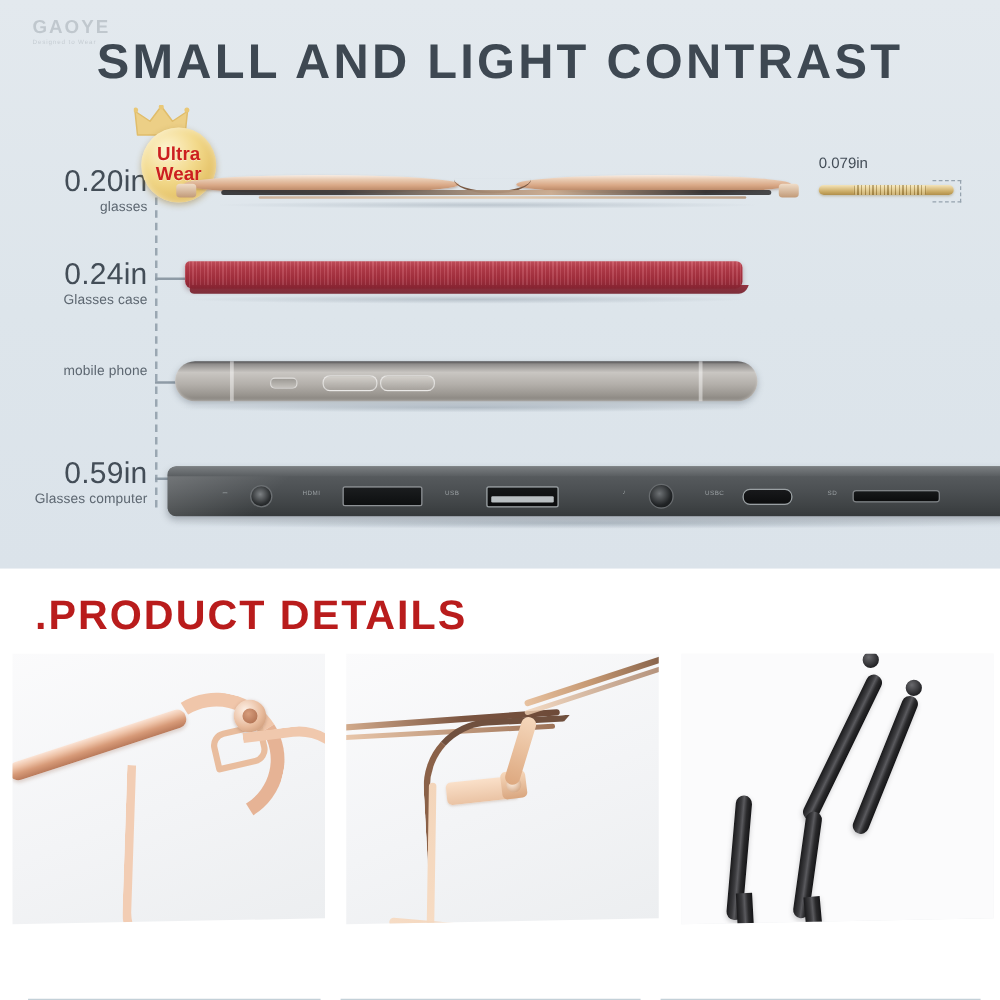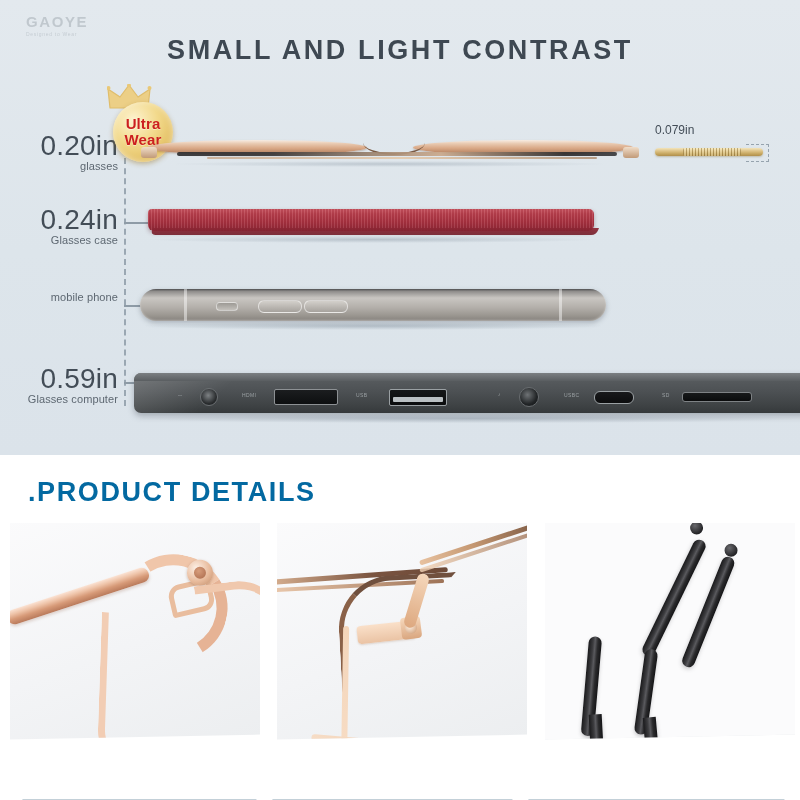--- a/index.html
+++ b/index.html
@@ -23,37 +23,37 @@
   }
   .brand-logo .bl-main{
     font-size:15px;font-weight:700;letter-spacing:1.6px;color:#737d86;
     font-family:"Liberation Sans",sans-serif;line-height:15px;
   }
   .brand-logo .bl-sub{
     font-size:5px;letter-spacing:.7px;color:#808a93;margin-top:2px;line-height:6px;
   }
   .main-title{
     position:absolute;left:0;top:26px;width:800px;text-align:center;
-    font-size:27px;font-weight:700;letter-spacing:2.6px;color:#3e4852;
+    font-size:39px;font-weight:700;letter-spacing:2.6px;color:#3e4852;
     line-height:48px;white-space:nowrap;
   }
 
   
   .scale-line{
     position:absolute;left:124px;top:148px;width:0;height:258px;
     border-left:2px dashed #9aa7b2;
   }
   .tick{position:absolute;left:124px;width:24px;height:0;border-top:2px solid #8e9ba6;}
   .tick.t1{top:148px;}
   .tick.t2{top:222px;}
   .tick.t3{top:305px;}
   .tick.t4{top:382px;}
 
   .m-label{position:absolute;text-align:right;color:#48525c;}
-  .m-label .m-val{font-size:28px;font-weight:400;letter-spacing:.2px;line-height:25px;color:#434d57;}
+  .m-label .m-val{font-size:24px;font-weight:400;letter-spacing:.2px;line-height:25px;color:#434d57;}
   .m-label .m-name{font-size:11px;letter-spacing:.1px;line-height:14px;color:#5d6771;margin-top:1px;}
   .m1{left:0;top:133px;width:118px;}
   .m2{left:0;top:207px;width:118px;}
   .m3{left:0;top:289px;width:118px;}
   .m4{left:0;top:366px;width:118px;}
 
   
   .badge{position:absolute;left:101px;top:84px;width:72px;height:80px;}
   .crown{position:absolute;left:6px;top:0;width:58px;height:26px;}
   .badge-circle{
@@ -231,21 +231,21 @@
     position:absolute;left:140px;top:414px;width:660px;height:9px;
     background:radial-gradient(ellipse at center,rgba(95,110,125,.32),rgba(95,110,125,0) 74%);
   }
 
   
   .bottom-section{
     position:absolute;left:0;top:455px;width:800px;height:345px;background:#ffffff;
   }
   .section-title{
     position:absolute;left:28px;top:17px;
-    font-size:27px;font-weight:700;letter-spacing:1.6px;color:#0369a1;line-height:40px;
+    font-size:33px;font-weight:700;letter-spacing:1.6px;color:#b91c1c;line-height:40px;
     white-space:nowrap;
   }
 
   .panels{position:absolute;left:0;top:68px;width:800px;height:277px;}
   .panel{position:absolute;top:0;width:250px;height:277px;overflow:hidden;}
   .p1{left:10px;}
   .p2{left:277px;}
   .p3{left:545px;}
 
   .photo{

